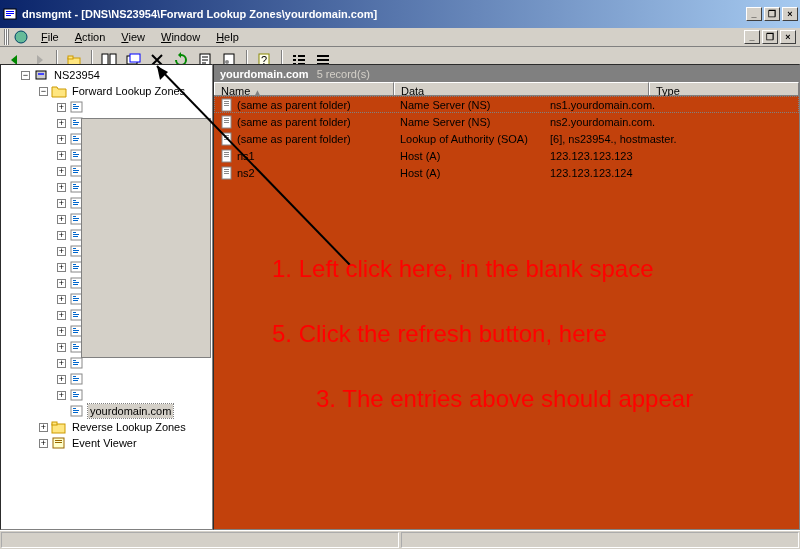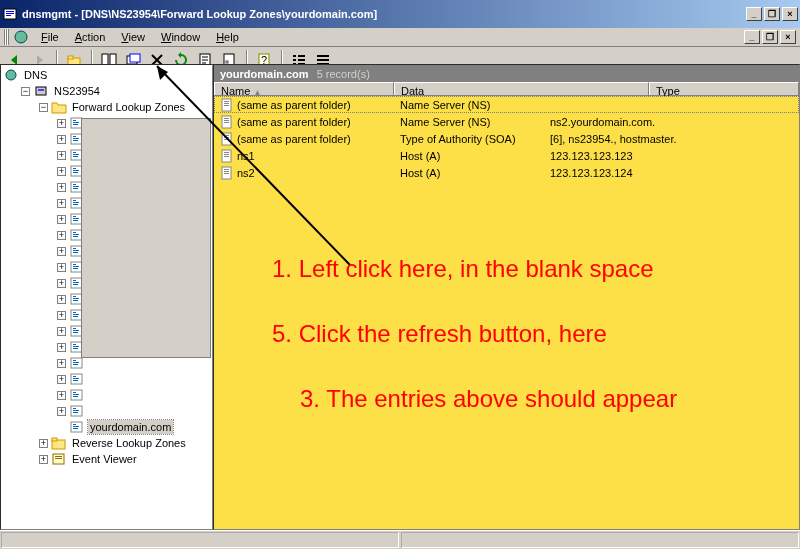--- a/index.html
+++ b/index.html
@@ -23,21 +23,21 @@
 .tree-pane .scroll-area { position: absolute; inset: 0; overflow: auto; }
 .list-pane { flex: 1; display: flex; flex-direction: column; border: 1px inset #808080; background: #fff; }
 .list-header { height: 17px; background: #808080; color: #fff; display: flex; align-items: center; padding-left: 6px; gap: 8px; }
 .list-header .title-text { font-weight: bold; }
 .list-header .count { color: #d4d0c8; }
 .columns { height: 14px; background: #d4d0c8; display: flex; border-bottom: 1px solid #808080; }
 .col-header { padding: 2px 6px; border-right: 1px solid #808080; border-top: 1px solid #fff; border-left: 1px solid #fff; cursor: default; }
 .col-name { width: 180px; }
 .col-type { width: 150px; }
 .col-data { flex: 1; }
-.list-body { flex: 1; background: #fde047; position: relative; }
+.list-body { flex: 1; background: #c2410c; position: relative; }
 .row { display: flex; height: 17px; align-items: center; }
 .row.dotted { outline: 1px dotted #808080; outline-offset: -1px; }
 .cell { padding: 1px 6px; overflow: hidden; white-space: nowrap; }
 .cell-name { width: 180px; display: flex; align-items: center; gap: 3px; }
 .cell-type { width: 150px; }
 .cell-data { flex: 1; }
 .doc-icon { width: 14px; height: 14px; display: inline-block; }
 .tree { padding: 2px; white-space: nowrap; }
 .tree-node { display: block; }
 .tree-row { display: flex; align-items: center; height: 16px; padding-left: 0; }
@@ -169,26 +169,20 @@
       </svg>
     </div>
 </div>
 
 <div class="main-area">
 
   <div class="tree-pane">
     <div class="scroll-area">
     <div class="tree">
       <div class="tree-node">
-        <div class="tree-row">
-          <span class="tree-icon"><svg width="16" height="14">
-                  <circle cx="8" cy="7" r="5" fill="#6b9" stroke="#046"></circle>
-                </svg></span>
-          <span class="label">DNS</span>
-        </div>
         <div class="children">
           <div class="tree-node">
             <div class="tree-row">
               <span class="toggle">−</span>
               <span class="tree-icon"><svg width="16" height="14">
                       <rect x="3" y="3" width="10" height="8" fill="#ccc" stroke="#000"></rect>
                       <rect x="5" y="5" width="6" height="2" fill="#44f"></rect>
                     </svg></span>
               <span class="label">NS23954</span>
             </div>
@@ -492,20 +486,21 @@
           <div class="cell cell-name">
             <span class="doc-icon"><svg width="14" height="14">
                 <rect x="2" y="1" width="9" height="12" fill="#fff" stroke="#888"></rect>
                 <rect x="4" y="3" width="5" height="1" fill="#888"></rect>
                 <rect x="4" y="5" width="5" height="1" fill="#888"></rect>
                 <rect x="4" y="7" width="5" height="1" fill="#888"></rect>
               </svg></span>
             <span>(same as parent folder)</span>
           </div>
           <div class="cell cell-type">Name Server (NS)</div>
+          <div class="cell cell-data">ns1.yourdomain.com.</div>
         </div>
         <div class="row">
           <div class="cell cell-name">
             <span class="doc-icon"><svg width="14" height="14">
                 <rect x="2" y="1" width="9" height="12" fill="#fff" stroke="#888"></rect>
                 <rect x="4" y="3" width="5" height="1" fill="#888"></rect>
                 <rect x="4" y="5" width="5" height="1" fill="#888"></rect>
                 <rect x="4" y="7" width="5" height="1" fill="#888"></rect>
               </svg></span>
             <span>(same as parent folder)</span>
@@ -516,21 +511,21 @@
         <div class="row">
           <div class="cell cell-name">
             <span class="doc-icon"><svg width="14" height="14">
                 <rect x="2" y="1" width="9" height="12" fill="#fff" stroke="#888"></rect>
                 <rect x="4" y="3" width="5" height="1" fill="#888"></rect>
                 <rect x="4" y="5" width="5" height="1" fill="#888"></rect>
                 <rect x="4" y="7" width="5" height="1" fill="#888"></rect>
               </svg></span>
             <span>(same as parent folder)</span>
           </div>
-          <div class="cell cell-type">Type of Authority (SOA)</div>
+          <div class="cell cell-type">Lookup of Authority (SOA)</div>
           <div class="cell cell-data">[6], ns23954., hostmaster.</div>
         </div>
         <div class="row">
           <div class="cell cell-name">
             <span class="doc-icon"><svg width="14" height="14">
                 <rect x="2" y="1" width="9" height="12" fill="#fff" stroke="#888"></rect>
                 <rect x="4" y="3" width="5" height="1" fill="#888"></rect>
                 <rect x="4" y="5" width="5" height="1" fill="#888"></rect>
                 <rect x="4" y="7" width="5" height="1" fill="#888"></rect>
               </svg></span>
@@ -560,13 +555,13 @@
   <div class="status-cell"></div>
   <div class="status-cell"></div>
 </div>
 
 <svg class="arrow-svg" width="800" height="549">
   <line x1="350" y1="265" x2="157" y2="66" stroke="#000" stroke-width="2"></line>
   <polygon points="157,66 168,72 160,80" fill="#000"></polygon>
 </svg>
 <div class="annotation" style="top:255px; left:272px;">1. Left click here, in the blank space</div>
 <div class="annotation" style="top:320px; left:272px;">5. Click the refresh button, here</div>
-<div class="annotation" style="top:385px; left:300px;">3. The entries above should appear</div>
+<div class="annotation" style="top:385px; left:316px;">3. The entries above should appear</div>
 
 </body></html>

